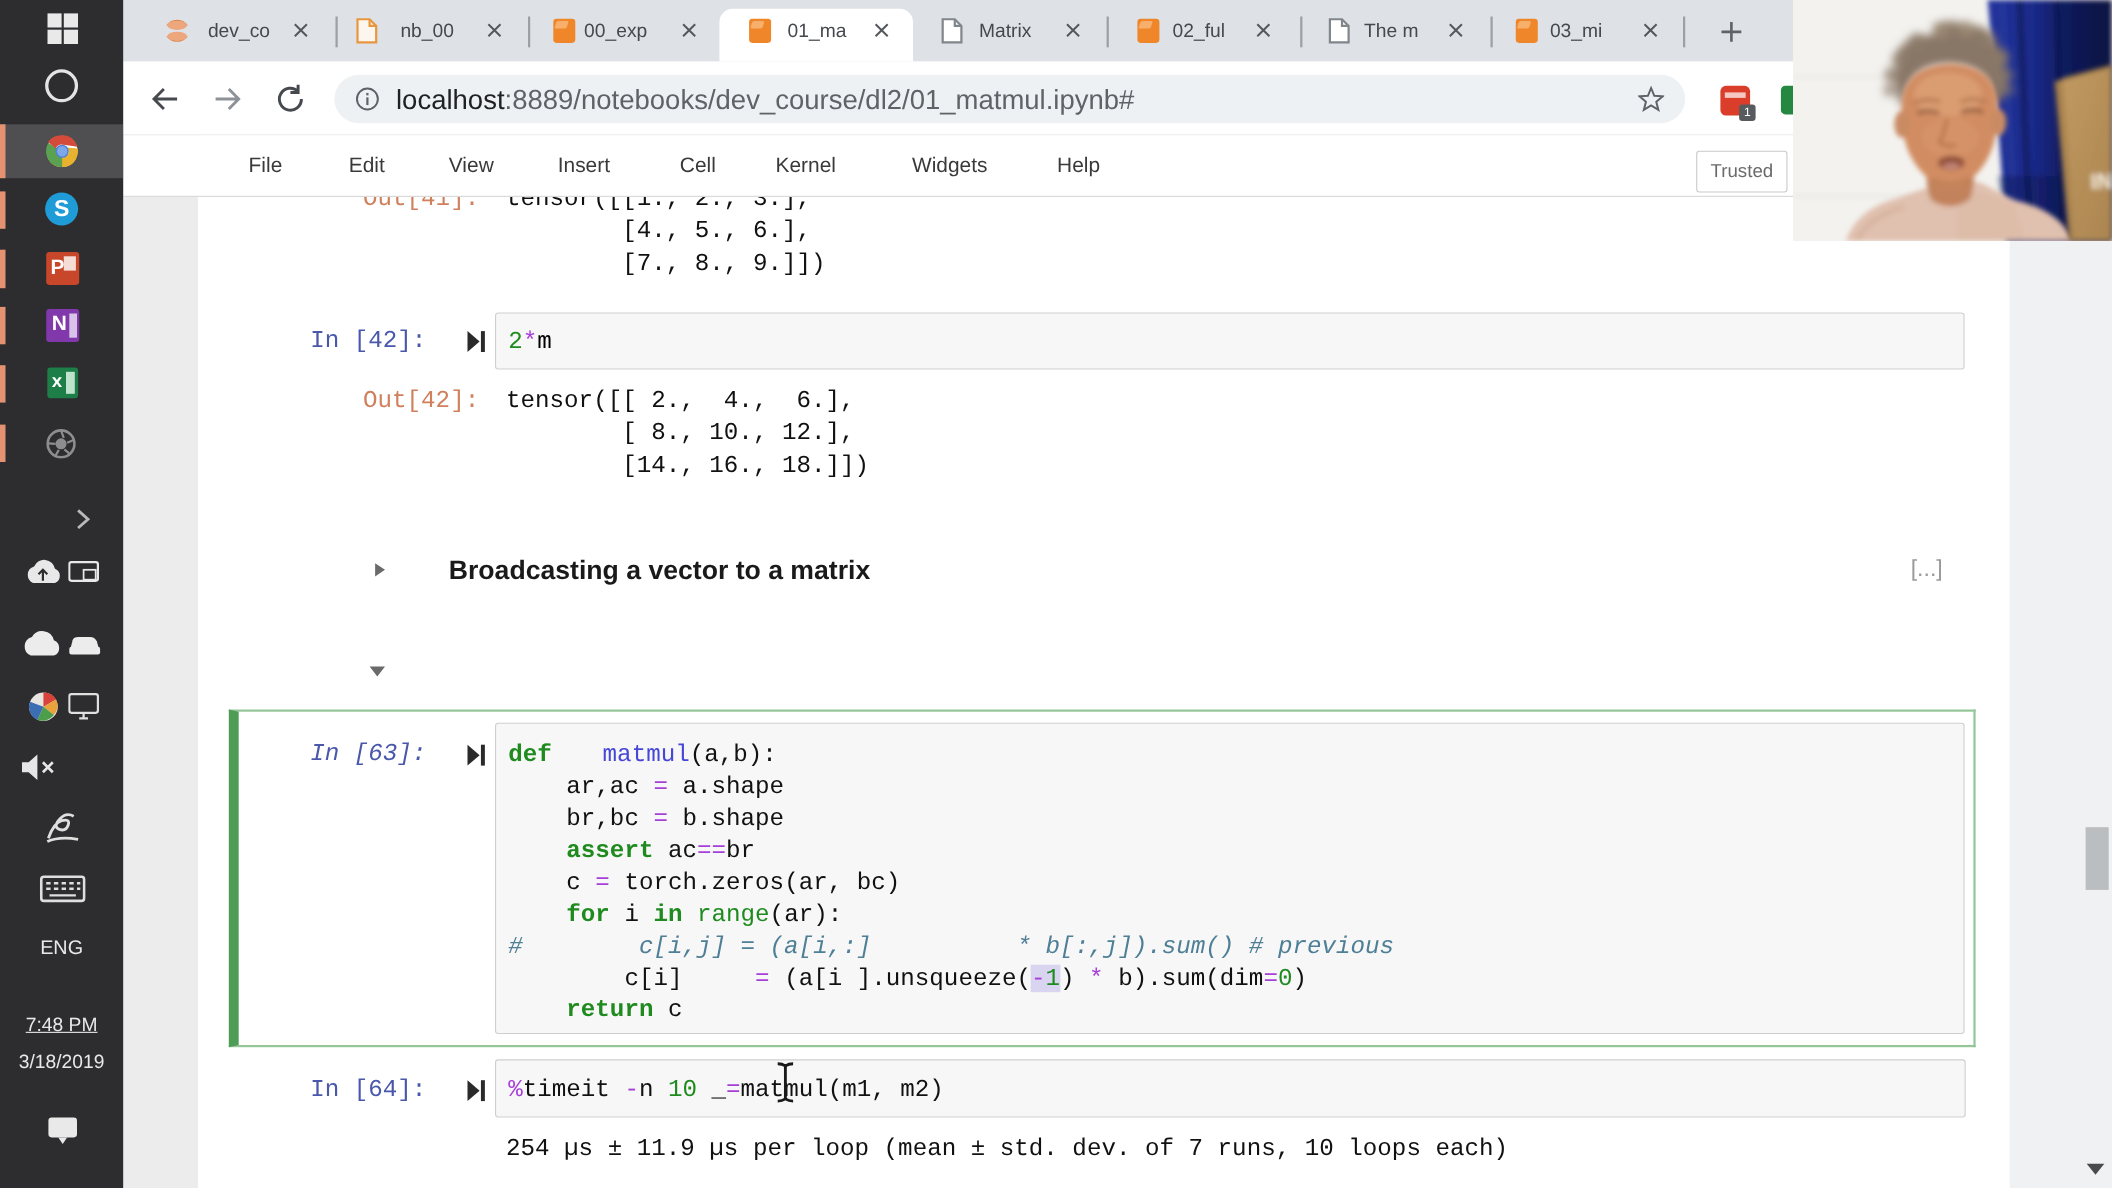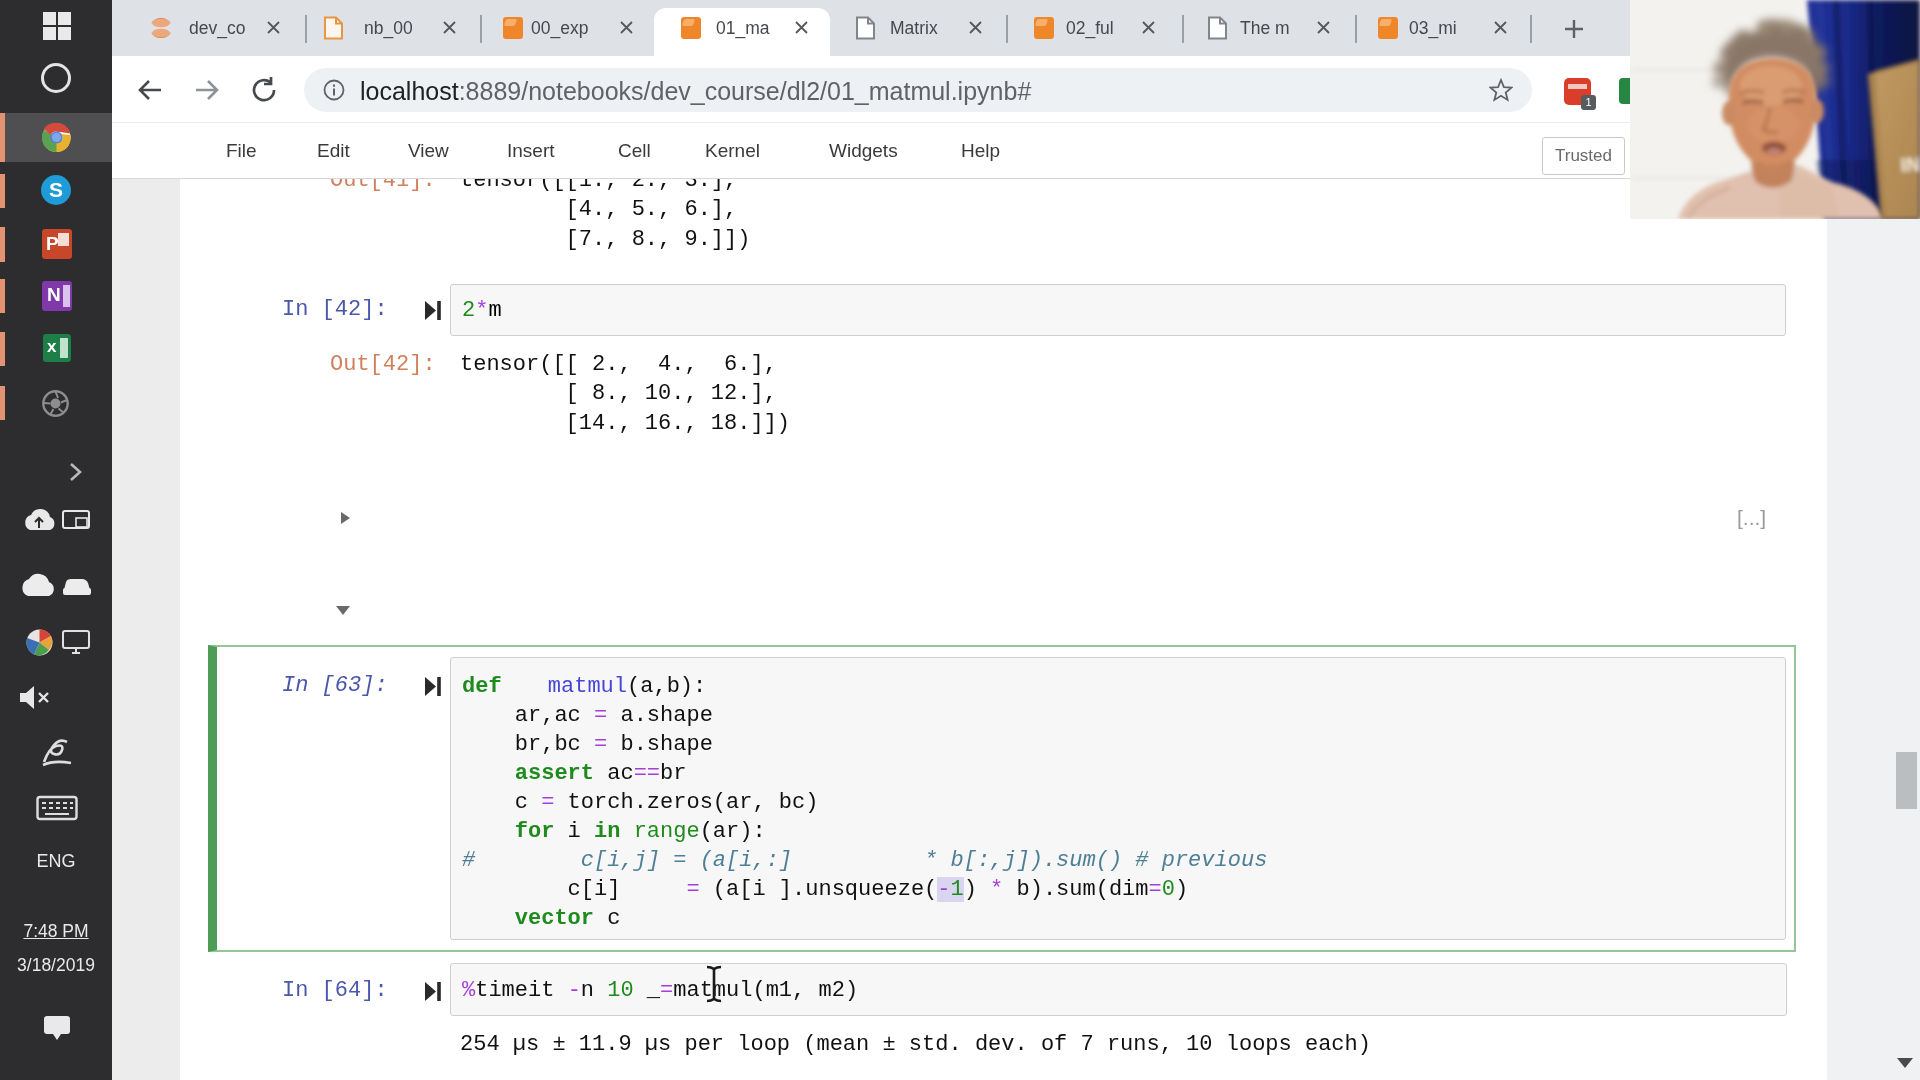--- a/index.html
+++ b/index.html
@@ -41,40 +41,41 @@
     </svg>
   <div class="abs" style="left:450px; top:284px; width:1336px; height:52px; background:#f7f7f7; border:1px solid #cfcfcf; border-radius:3px;"></div>
   <div class="abs mono" style="left:462px; top:296px; font-size:22px; line-height:29.4px;"><span class="num">2</span><span class="op">*</span>m</div>
 
   <div class="abs mono" style="left:330px; top:350px; font-size:22px; line-height:29.4px; color:#d0805c;">Out[42]:</div>
   <div class="abs mono" style="left:460px; top:350px; font-size:22px; line-height:29.4px; color:#111;">tensor([[ 2.,  4.,  6.],
         [ 8., 10., 12.],
         [14., 16., 18.]])</div>
 
   <div class="abs" style="left:341px; top:512px; width:0; height:0; border-top:6px solid transparent; border-bottom:6px solid transparent; border-left:9px solid #6a6a6a;"></div>
+  <div class="abs" style="left:408px; top:505px; font-size:24.2px; font-weight:bold; color:#1a1a1a;">Broadcasting a vector to a matrix</div>
   <div class="abs" style="left:1737px; top:506px; font-size:21px; color:#9a9a9a;">[...]</div>
 
   <div class="abs" style="left:336px; top:606px; width:0; height:0; border-left:7px solid transparent; border-right:7px solid transparent; border-top:9px solid #6a6a6a;"></div>
 
   <div class="abs" style="left:208px; top:645px; width:1588px; height:307px; background:#fff; border:2px solid #94c698; border-left:9px solid #4f9c57;"></div>
   <div class="abs mono" style="left:282px; top:671px; font-size:22px; line-height:29px; color:#4a58ab;font-style:italic;">In [63]:</div>
   <svg class="abs" style="left:424px; top:676px;" width="18" height="21" viewBox="0 0 18 21">
       <path d="M1 1 L12 10.5 L1 20 Z" fill="#2a2a2a"></path>
       <rect x="13.2" y="1" width="3.6" height="19" fill="#2a2a2a"></rect>
     </svg>
   <div class="abs" style="left:450px; top:657px; width:1336px; height:283px; background:#f7f7f7; border:1px solid #cfcfcf; border-radius:3px;"></div>
   <div class="abs mono" style="left:462px; top:671.5px; font-size:22px; line-height:29px; color:#111;"><span class="kw">def</span> <span class="dfn">matmul</span>(a,b):
     ar,ac <span class="op">=</span> a.shape
     br,bc <span class="op">=</span> b.shape
     <span class="kw">assert</span> ac<span class="op">==</span>br
     c <span class="op">=</span> torch.zeros(ar, bc)
     <span class="kw">for</span> i <span class="kw">in</span> <span class="num">range</span>(ar):
 <span class="cmt">#        c[i,j] = (a[i,:]          * b[:,j]).sum() # previous</span>
         c[i]     <span class="op">=</span> (a[i ].unsqueeze(<span style="background:#d9d5f0;"><span class="op">-</span><span class="num">1</span></span>) <span class="op">*</span> b).sum(dim<span class="op">=</span><span class="num">0</span>)
-    <span class="kw">vector</span> c</div>
+    <span class="kw">return</span> c</div>
 
   <div class="abs mono" style="left:282px; top:976px; font-size:22px; line-height:29.4px; color:#4a58ab;">In [64]:</div>
   <svg class="abs" style="left:424px; top:981px;" width="18" height="21" viewBox="0 0 18 21">
       <path d="M1 1 L12 10.5 L1 20 Z" fill="#2a2a2a"></path>
       <rect x="13.2" y="1" width="3.6" height="19" fill="#2a2a2a"></rect>
     </svg>
   <div class="abs" style="left:450px; top:963px; width:1337px; height:53px; background:#f7f7f7; border:1px solid #cfcfcf; border-radius:3px;"></div>
   <div class="abs mono" style="left:462px; top:976px; font-size:22px; line-height:29.4px; color:#111;"><span class="op">%</span>timeit <span class="op">-</span>n <span class="num">10</span> _<span class="op">=</span>matmul(m1, m2)</div>
 
   <svg class="abs" style="left:703px; top:965px;" width="22" height="38" viewBox="0 0 22 38">

